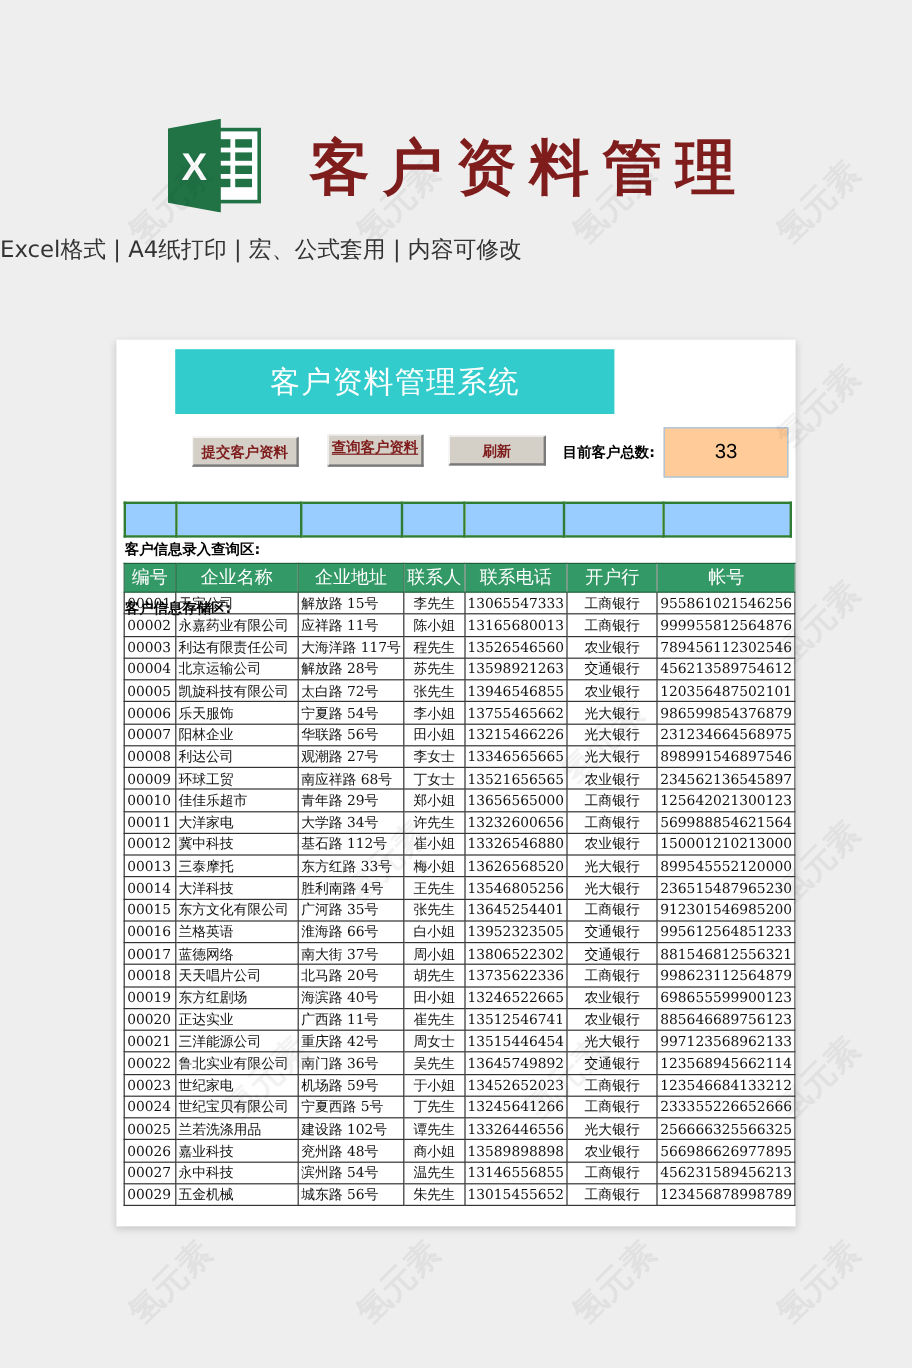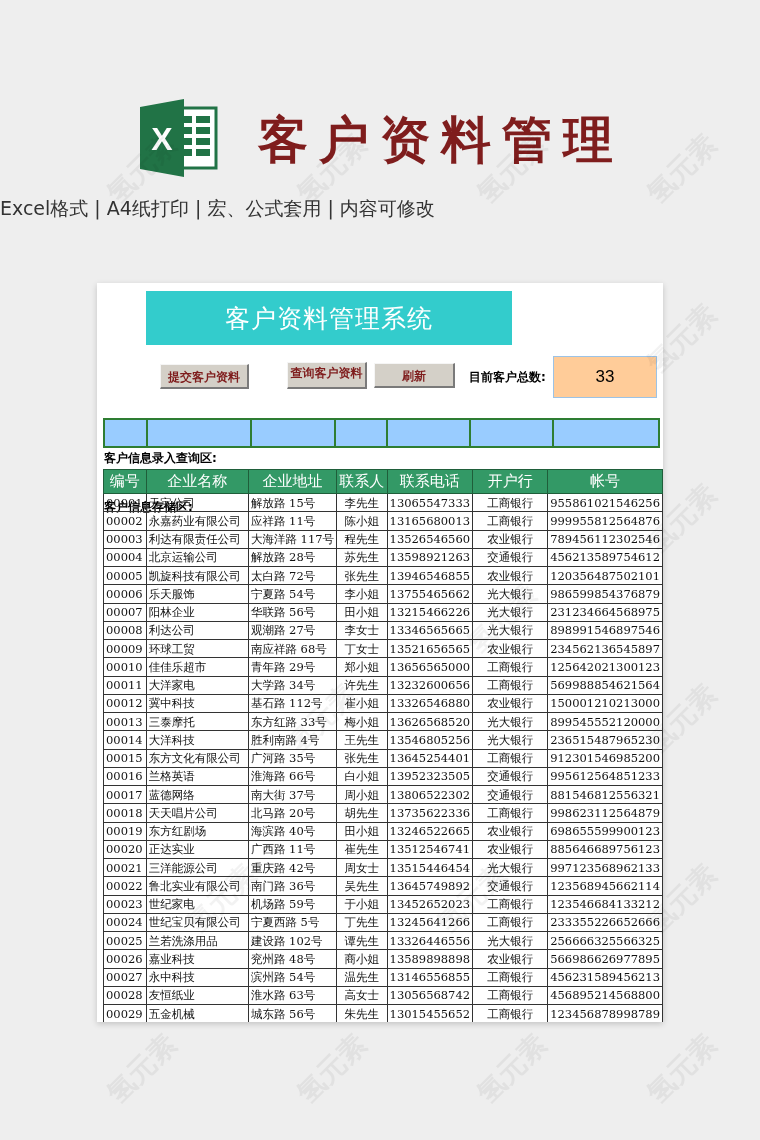--- a/index.html
+++ b/index.html
@@ -9,21 +9,21 @@
   .hero-icon { position: absolute; left: 140px; top: 99px; width: 80px; height: 78px; }
   .hero-title { position: absolute; left: 258px; top: 108px; font-size: 50px; font-weight: bold; color: #7f1d1d; letter-spacing: 11px; font-family: "DejaVu Sans", sans-serif; line-height: 64px; white-space: nowrap; }
   .hero-sub { position: absolute; left: 0; width: 628px; top: 194px; text-align: left; font-size: 19px; color: #333333; line-height: 28px; white-space: nowrap; }
 
   .sheet { position: absolute; left: 97px; top: 283px; width: 566px; height: 739px; background: #ffffff; box-shadow: 0 2px 6px rgba(0,0,0,0.18); overflow: hidden; }
 
   .banner { position: absolute; left: 49px; top: 8px; width: 366px; height: 54px; background: #33cccc; color: #ffffff; font-family: "DejaVu Serif", serif; font-size: 25px; display: flex; align-items: center; justify-content: center; letter-spacing: 1px; }
 
   .btn { position: absolute; height: 25px; background: #d4d0c8; border-top: 1px solid #f5f5f5; border-left: 1px solid #f5f5f5; border-right: 2px solid #7a7a7a; border-bottom: 2px solid #7a7a7a; font-size: 12px; color: #7f1d1d; display: flex; align-items: flex-start; justify-content: center; padding-top: 4px; overflow: hidden; white-space: nowrap; font-weight: bold; }
   .btn-submit { left: 63px; top: 81px; width: 89px; }
-  .btn-query { left: 190px; top: 79px; width: 80px; height: 27px; padding-top: 3px; line-height: 15px; white-space: normal; text-align: left; }
+  .btn-query { left: 176px; top: 79px; width: 80px; height: 27px; padding-top: 3px; line-height: 15px; white-space: normal; text-align: left; text-decoration: underline; }
   .btn-refresh { left: 277px; top: 80px; width: 81px; }
 
   .count-label { position: absolute; left: 372px; top: 86px; font-size: 12px; color: #000; font-weight: bold; white-space: nowrap; }
   .count-box { position: absolute; left: 456px; top: 73px; width: 104px; height: 42px; background: #ffcc99; border: 1px solid #9cc3e6; font-family: Liberation Sans, sans-serif; font-size: 17px; display: flex; align-items: center; justify-content: center; color: #000; }
 
   .section-label { position: absolute; left: 7px; font-size: 12px; font-weight: bold; color: #000; white-space: nowrap; margin-top: 48px; }
   .sl-query { top: 119px; }
   .sl-store { top: 168px; }
 
   .grid { position: absolute; left: 6px; border-collapse: collapse; table-layout: fixed; }
@@ -357,29 +357,20 @@
         <tr>
           <td class="c-id">00027</td>
           <td class="c-name">永中科技</td>
           <td class="c-addr">滨州路 54号</td>
           <td class="c-contact">温先生</td>
           <td class="c-phone">13146556855</td>
           <td class="c-bank">工商银行</td>
           <td class="c-acct">456231589456213</td>
         </tr>
         <tr>
-          <td class="c-id">00028</td>
-          <td class="c-name">友恒纸业</td>
-          <td class="c-addr">淮水路 63号</td>
-          <td class="c-contact">高女士</td>
-          <td class="c-phone">13056568742</td>
-          <td class="c-bank">工商银行</td>
-          <td class="c-acct">456895214568800</td>
-        </tr>
-        <tr>
           <td class="c-id">00029</td>
           <td class="c-name">五金机械</td>
           <td class="c-addr">城东路 56号</td>
           <td class="c-contact">朱先生</td>
           <td class="c-phone">13015455652</td>
           <td class="c-bank">工商银行</td>
           <td class="c-acct">123456878998789</td>
         </tr>
       </tbody>
   </table>

